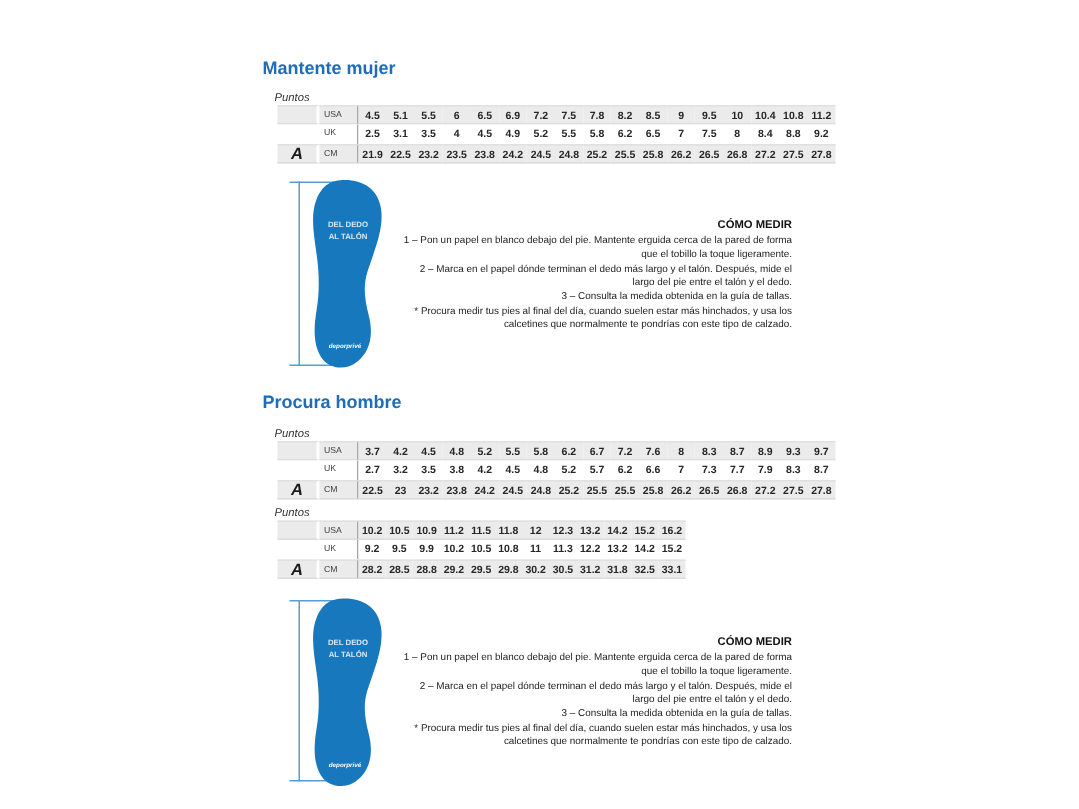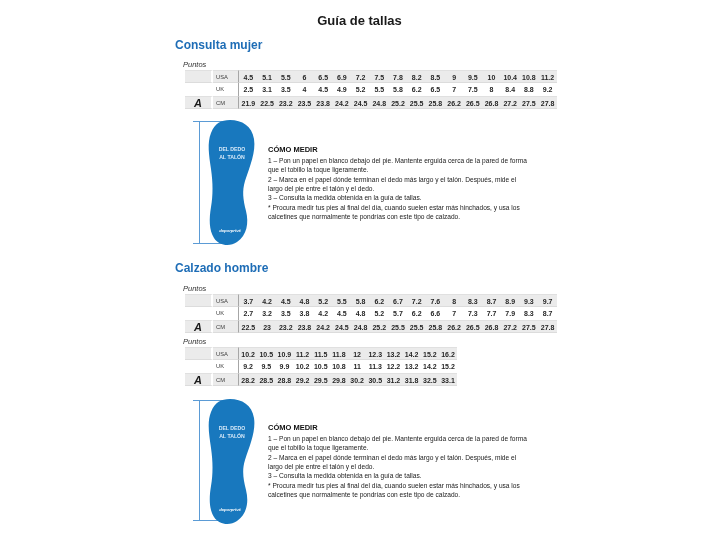--- a/index.html
+++ b/index.html
@@ -25,32 +25,31 @@
   .mline .v{position:absolute;left:6px;top:0;bottom:0;width:1px;background:#5b9bd5;}
   .mline .cap{position:absolute;left:0;right:0;height:1px;background:#5b9bd5;}
   .mline .cap.top{top:0;} .mline .cap.bot{bottom:0;}
   .foot{position:absolute;width:52px;height:128px;}
   .foot svg{display:block;width:100%;height:100%;}
   .foot-label{fill:#d5e8f8;font-size:5.2px;font-weight:700;
               font-family:"Liberation Sans",sans-serif;text-anchor:middle;}
   .foot-logo{fill:#ffffff;font-size:4.2px;font-style:italic;font-weight:700;
              font-family:"Liberation Sans",sans-serif;text-anchor:middle;}
   
-  .howto{position:absolute;left:268px;width:260px;}
+  .howto{position:absolute;left:268px;width:260px;text-align:right;}
   .howto-title{font-size:7.5px;font-weight:700;color:#111;margin-bottom:2px;}
   .howto-line{font-size:6.6px;line-height:1.42;color:#1a1a1a;}
 </style>
 </head>
 <body>
 
 <div class="page">
 
-  <div class="title">Guía de tallas</div>
-
-  <div class="section-heading" style="top:38px;">Consulta mujer</div>
+
+  <div class="section-heading" style="top:38px;">Mantente mujer</div>
   <div class="puntos" style="top:60px;">Puntos</div>
   <div class="stable" style="top:70px;width:372px;">
       <div class="trow gray">
         <div class="cell icon-cell"></div>
         <div class="cell label-cell">USA</div>
         <div class="cell val-cell">4.5</div>
         <div class="cell val-cell">5.1</div>
         <div class="cell val-cell">5.5</div>
         <div class="cell val-cell">6</div>
         <div class="cell val-cell">6.5</div>
@@ -127,21 +126,21 @@
   </div>
 
   <div class="howto" style="top:145px;">
     <div class="howto-title">CÓMO MEDIR</div>
     <div class="howto-line">1 – Pon un papel en blanco debajo del pie. Mantente erguida cerca de la pared de forma que el tobillo la toque ligeramente.</div>
     <div class="howto-line">2 – Marca en el papel dónde terminan el dedo más largo y el talón. Después, mide el largo del pie entre el talón y el dedo.</div>
     <div class="howto-line">3 – Consulta la medida obtenida en la guía de tallas.</div>
     <div class="howto-line">* Procura medir tus pies al final del día, cuando suelen estar más hinchados, y usa los calcetines que normalmente te pondrías con este tipo de calzado.</div>
   </div>
 
-  <div class="section-heading" style="top:261px;">Calzado hombre</div>
+  <div class="section-heading" style="top:261px;">Procura hombre</div>
   <div class="puntos" style="top:284px;">Puntos</div>
   <div class="stable" style="top:294px;width:372px;">
       <div class="trow gray">
         <div class="cell icon-cell"></div>
         <div class="cell label-cell">USA</div>
         <div class="cell val-cell">3.7</div>
         <div class="cell val-cell">4.2</div>
         <div class="cell val-cell">4.5</div>
         <div class="cell val-cell">4.8</div>
         <div class="cell val-cell">5.2</div>

